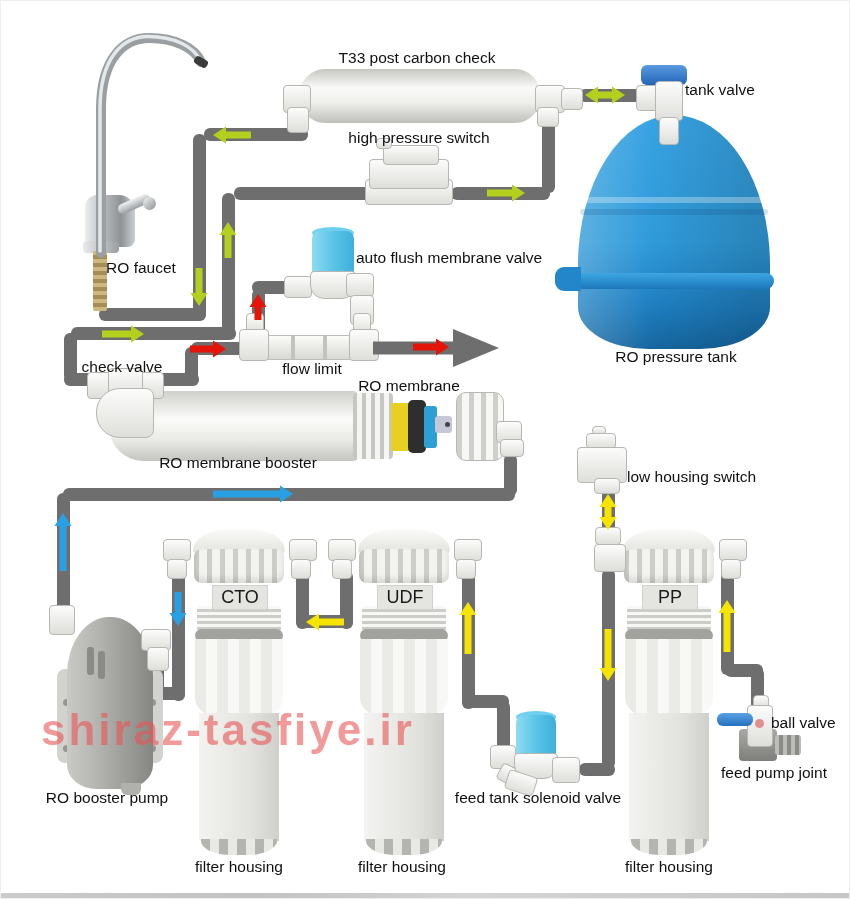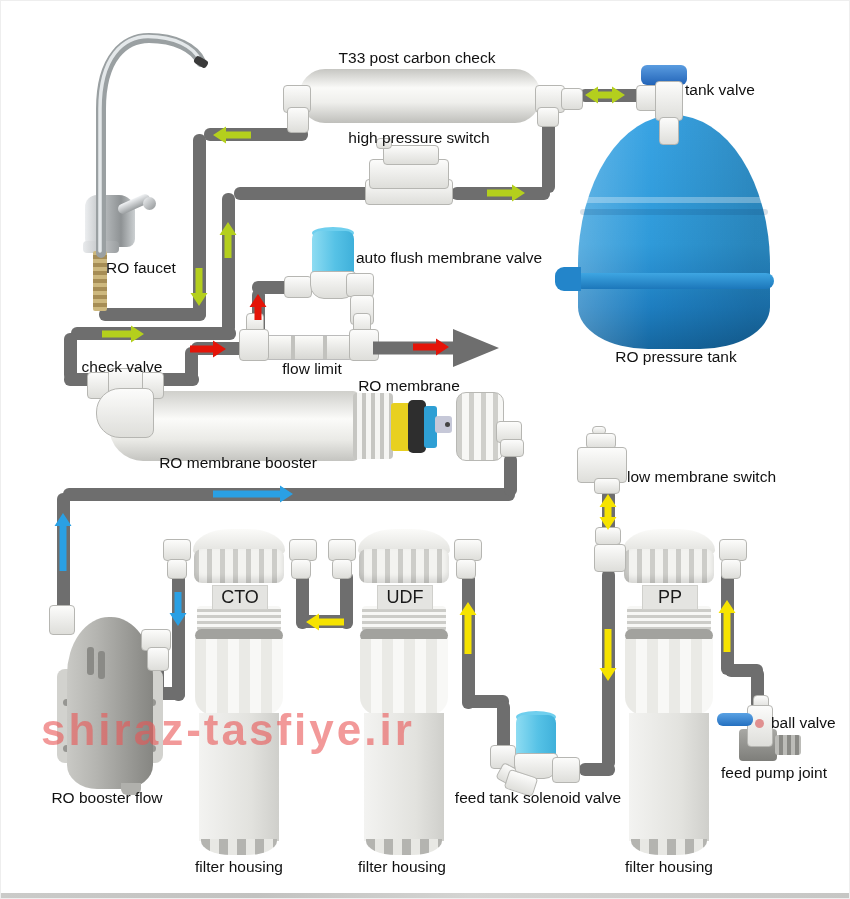--- a/index.html
+++ b/index.html
@@ -262,24 +262,24 @@
   <div class="lbl c" style="left:416px;top:48px">T33 post carbon check</div>
   <div class="lbl" style="left:684px;top:80px">tank valve</div>
   <div class="lbl c" style="left:418px;top:128px">high pressure switch</div>
   <div class="lbl c" style="left:140px;top:258px">RO faucet</div>
   <div class="lbl" style="left:355px;top:248px">auto flush membrane valve</div>
   <div class="lbl c" style="left:121px;top:357px">check valve</div>
   <div class="lbl c" style="left:311px;top:359px">flow limit</div>
   <div class="lbl c" style="left:408px;top:376px">RO membrane</div>
   <div class="lbl c" style="left:675px;top:347px">RO pressure tank</div>
   <div class="lbl c" style="left:237px;top:453px">RO membrane booster</div>
-  <div class="lbl" style="left:626px;top:467px">low membrane switch</div>
+  <div class="lbl" style="left:626px;top:467px">low housing switch</div>
   <div class="lbl c" style="left:537px;top:788px">feed tank solenoid valve</div>
   <div class="lbl" style="left:770px;top:713px">ball valve</div>
   <div class="lbl" style="left:720px;top:763px">feed pump joint</div>
-  <div class="lbl c" style="left:106px;top:788px">RO booster flow</div>
+  <div class="lbl c" style="left:106px;top:788px">RO booster pump</div>
   <div class="lbl c" style="left:238px;top:857px">filter housing</div>
   <div class="lbl c" style="left:401px;top:857px">filter housing</div>
   <div class="lbl c" style="left:668px;top:857px">filter housing</div>
 
   <div id="watermark">shiraz-tasfiye.ir</div>
   <div id="bottom-strip"></div>
 </div>
 
 </body></html>

